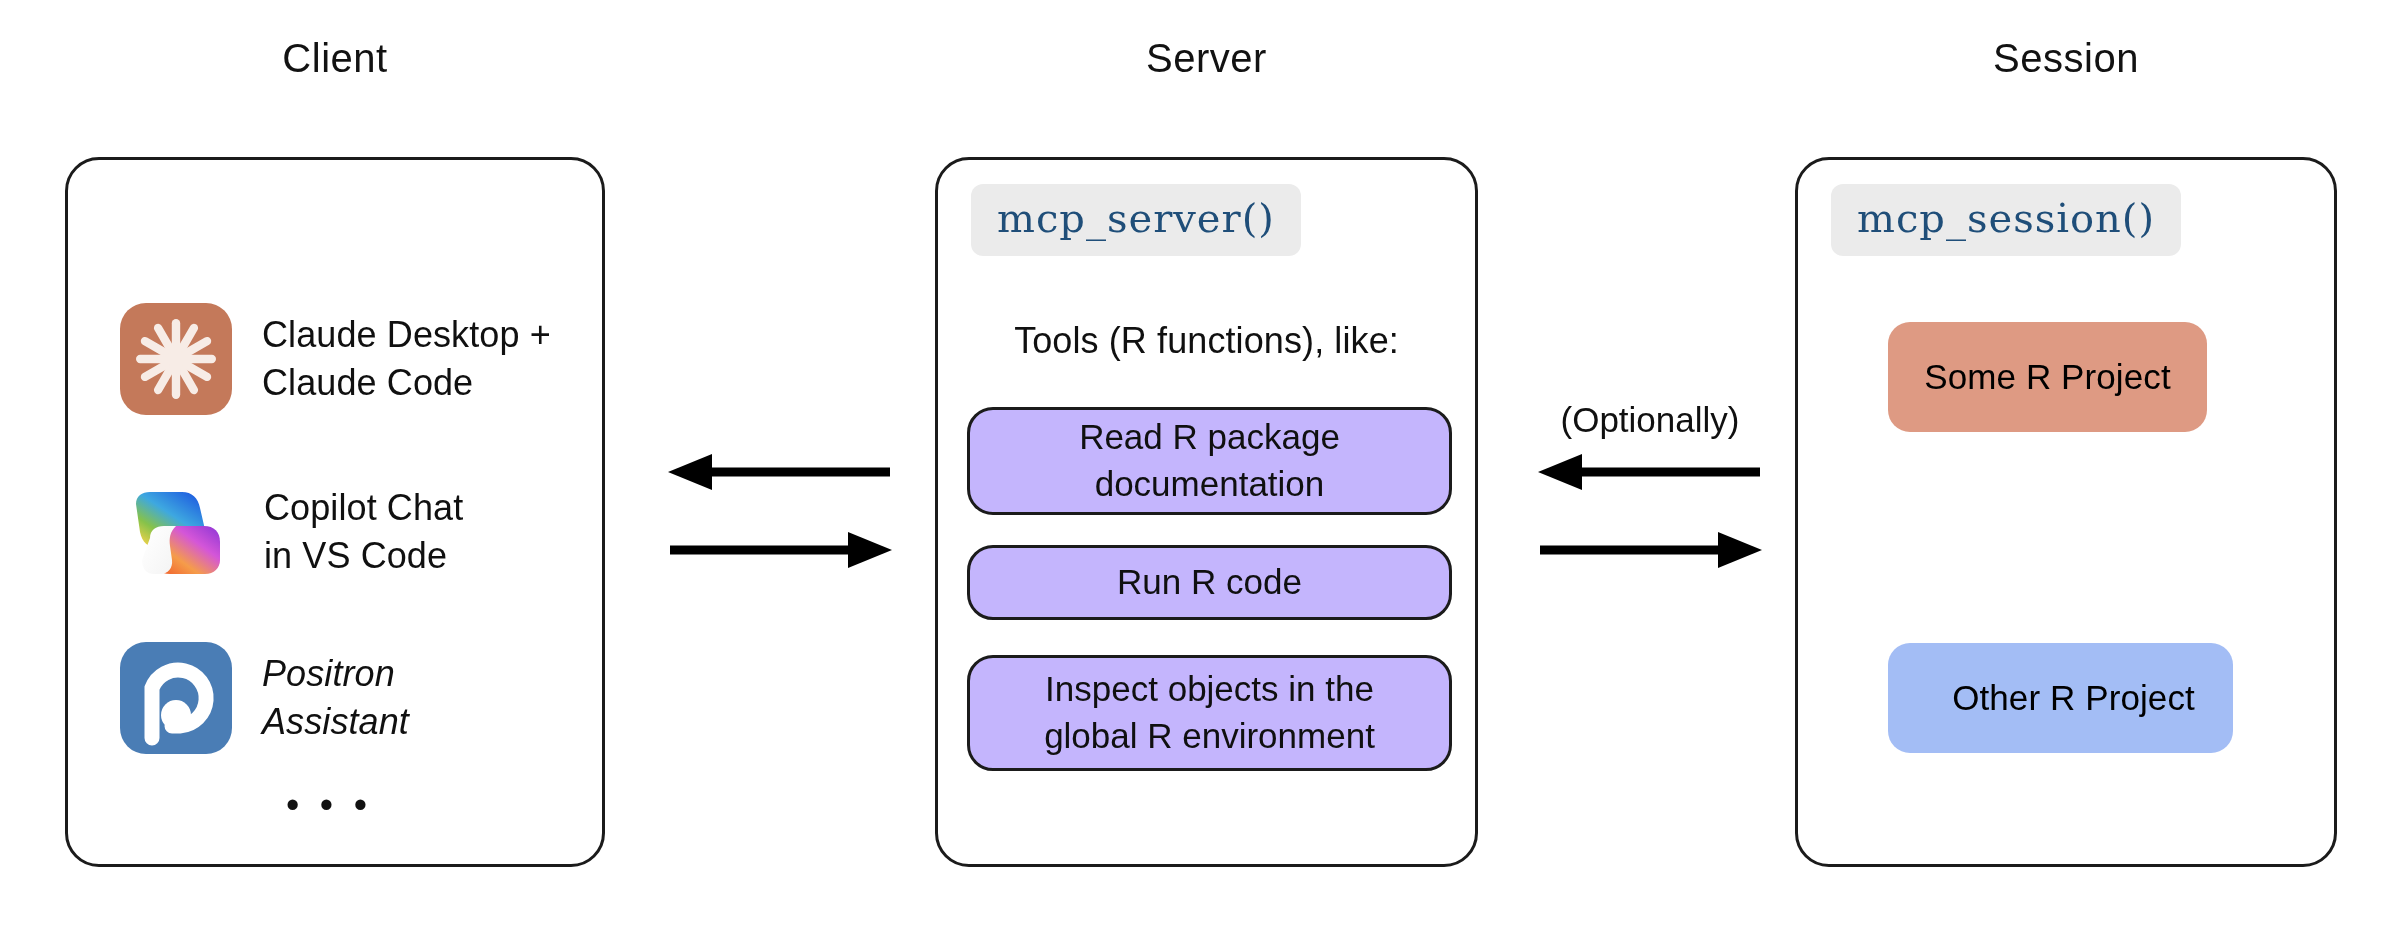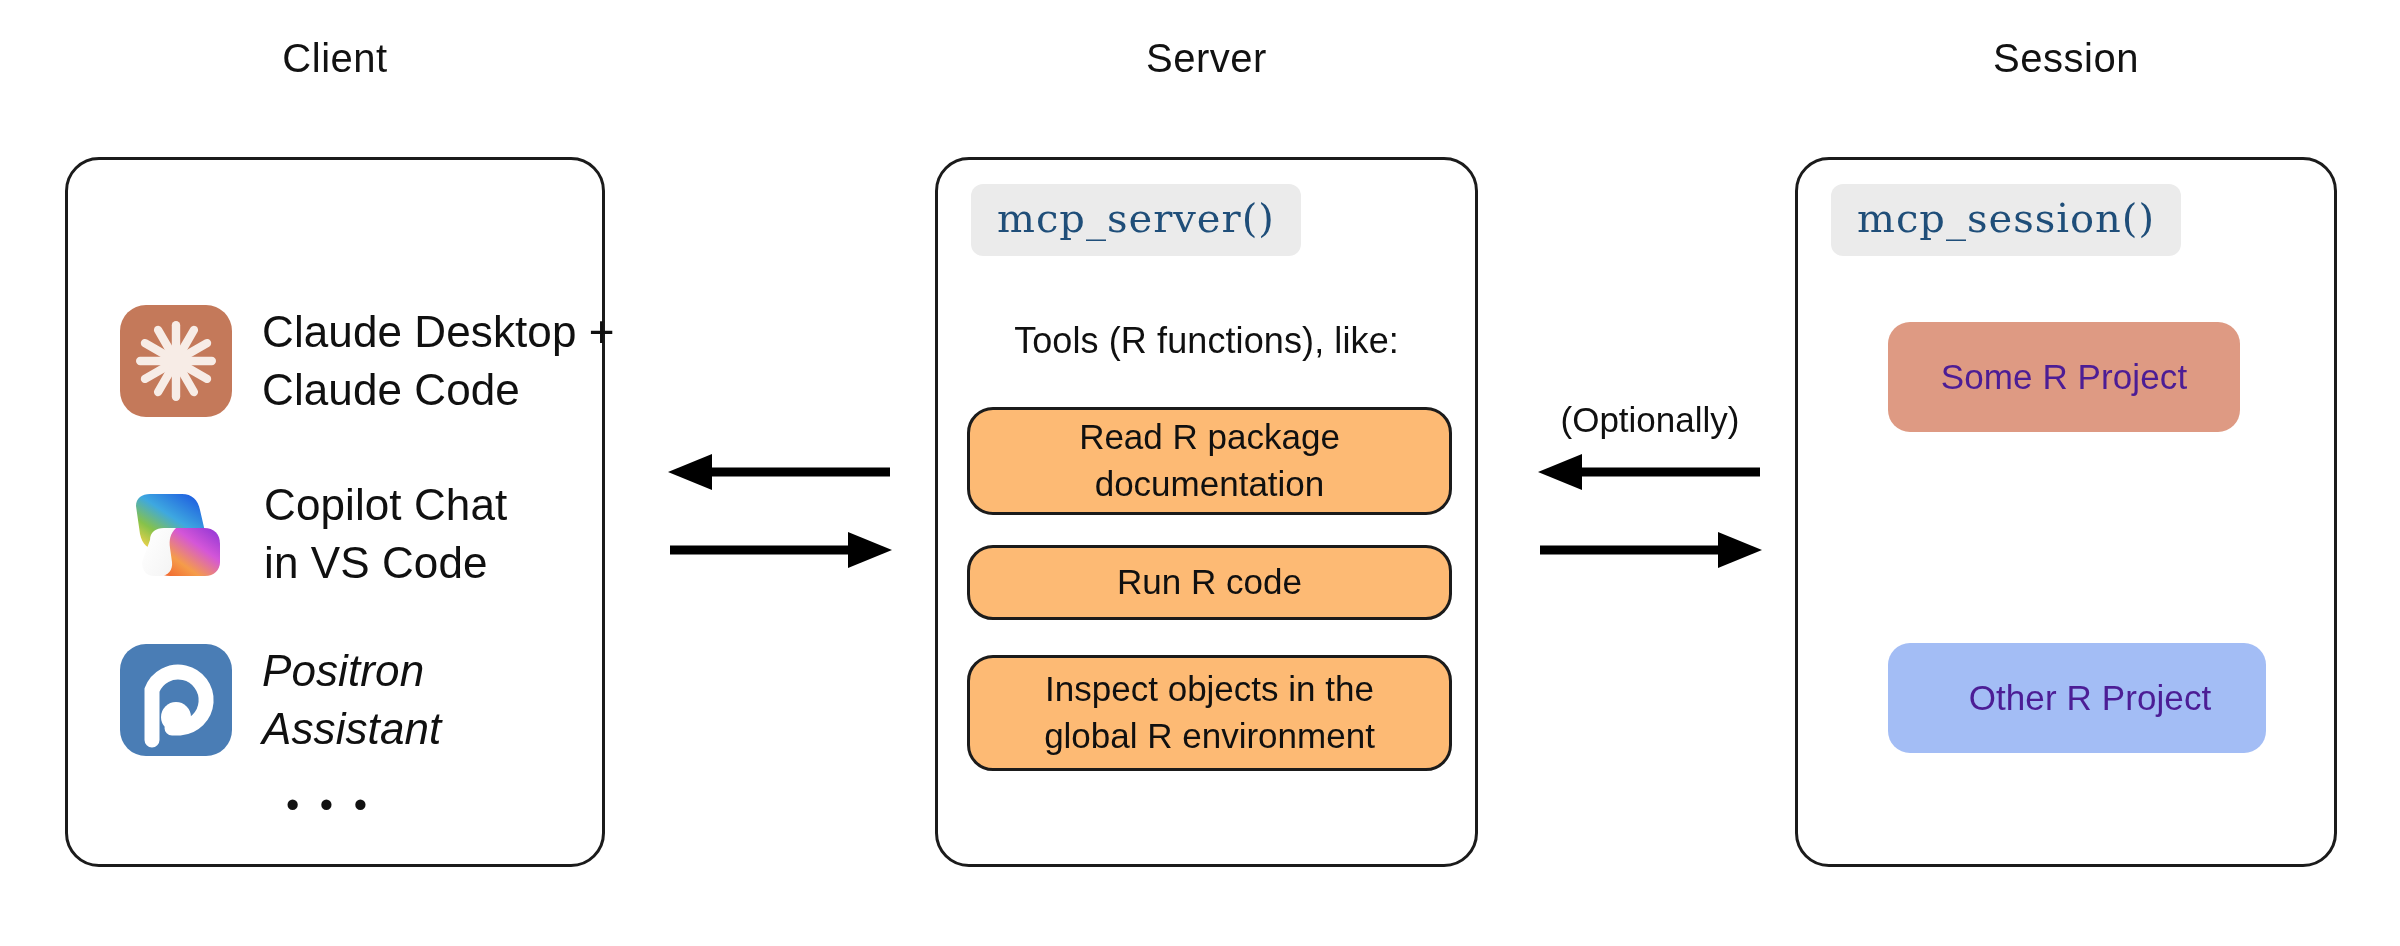--- a/index.html
+++ b/index.html
@@ -67,21 +67,21 @@
     left: 120px;
     display: flex;
     align-items: center;
     gap: 30px;
   }
   #client-row-0 { top: 303px; }
   #client-row-1 { top: 476px; gap: 32px; }
   #client-row-2 { top: 642px; font-style: italic; }
 
   .client-label {
-    font-size: 44px;
+    font-size: 36px;
     line-height: 1.32;
     color: #101010;
     white-space: pre-line;
     letter-spacing: 0.1px;
   }
 
   .app-icon { width: 112px; height: 112px; flex: 0 0 112px; display:block; }
 
   #client-ellipsis {
     position: absolute;
@@ -104,47 +104,47 @@
     color: #101010;
     letter-spacing: 0.1px;
   }
   .tool-box {
     position: absolute;
     left: 967px;
     width: 485px;
     box-sizing: border-box;
     border: 3px solid #1b1b1b;
     border-radius: 26px;
-    background: #fdba74;
+    background: #c4b5fd;
     display: flex;
     align-items: center;
     justify-content: center;
     text-align: center;
     font-size: 35px;
     line-height: 1.33;
     color: #101010;
     padding: 6px 16px;
     white-space: pre-line;
   }
   #tool-box-0 { top: 407px; height: 108px; }
   #tool-box-1 { top: 545px; height: 75px;  }
   #tool-box-2 { top: 655px; height: 116px; }
 
   
   .project-box {
     position: absolute;
     left: 1888px;
-    width: 352px;
+    width: 319px;
     height: 110px;
     border-radius: 22px;
     display: flex;
     align-items: center;
     justify-content: center;
     font-size: 35px;
-    color: #4c1d95;
+    color: #000000;
     letter-spacing: 0.1px;
   }
   #project-box-0 { top: 322px; }
   #project-box-1 { top: 643px; padding-left: 26px; }
 
   
   .arrow-group { position: absolute; }
   #arrows-client-server  { left: 660px;  top: 450px; }
   #arrows-server-session { left: 1530px; top: 450px; }
 

